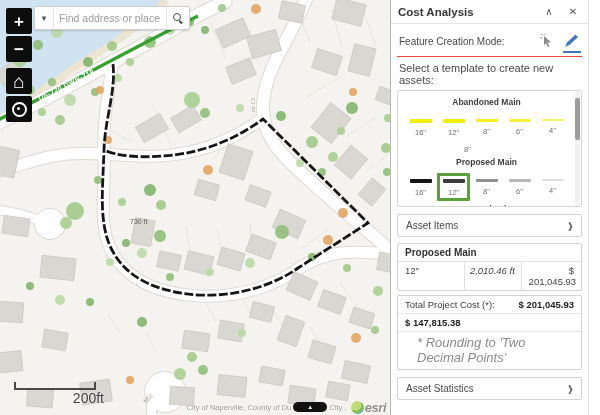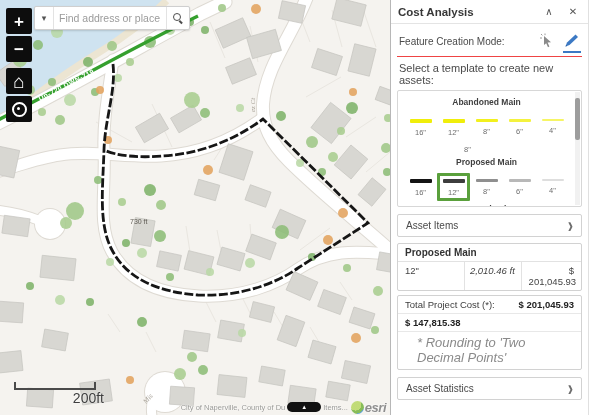--- a/index.html
+++ b/index.html
@@ -287,21 +287,21 @@
   <div id="scalebar">
     <div class="bar"></div>
     <div class="tick" style="left:0"></div>
     <div class="tick" style="right:0"></div>
     <div class="lbl">200ft</div>
   </div>
 
   <div id="attrib">
     <span>City of Naperville, County of Du</span>
     <span id="attrib-toggle">▲</span>
-    <span>Items...</span>
+    <span>City...</span>
     <span id="esri-logo">
       <span id="esri-globe"></span>
       <span id="esri-word">esri</span>
     </span>
   </div>
 </div>
 
 <div id="panel">
  <div id="panel-frame">
   <div id="panel-header">

